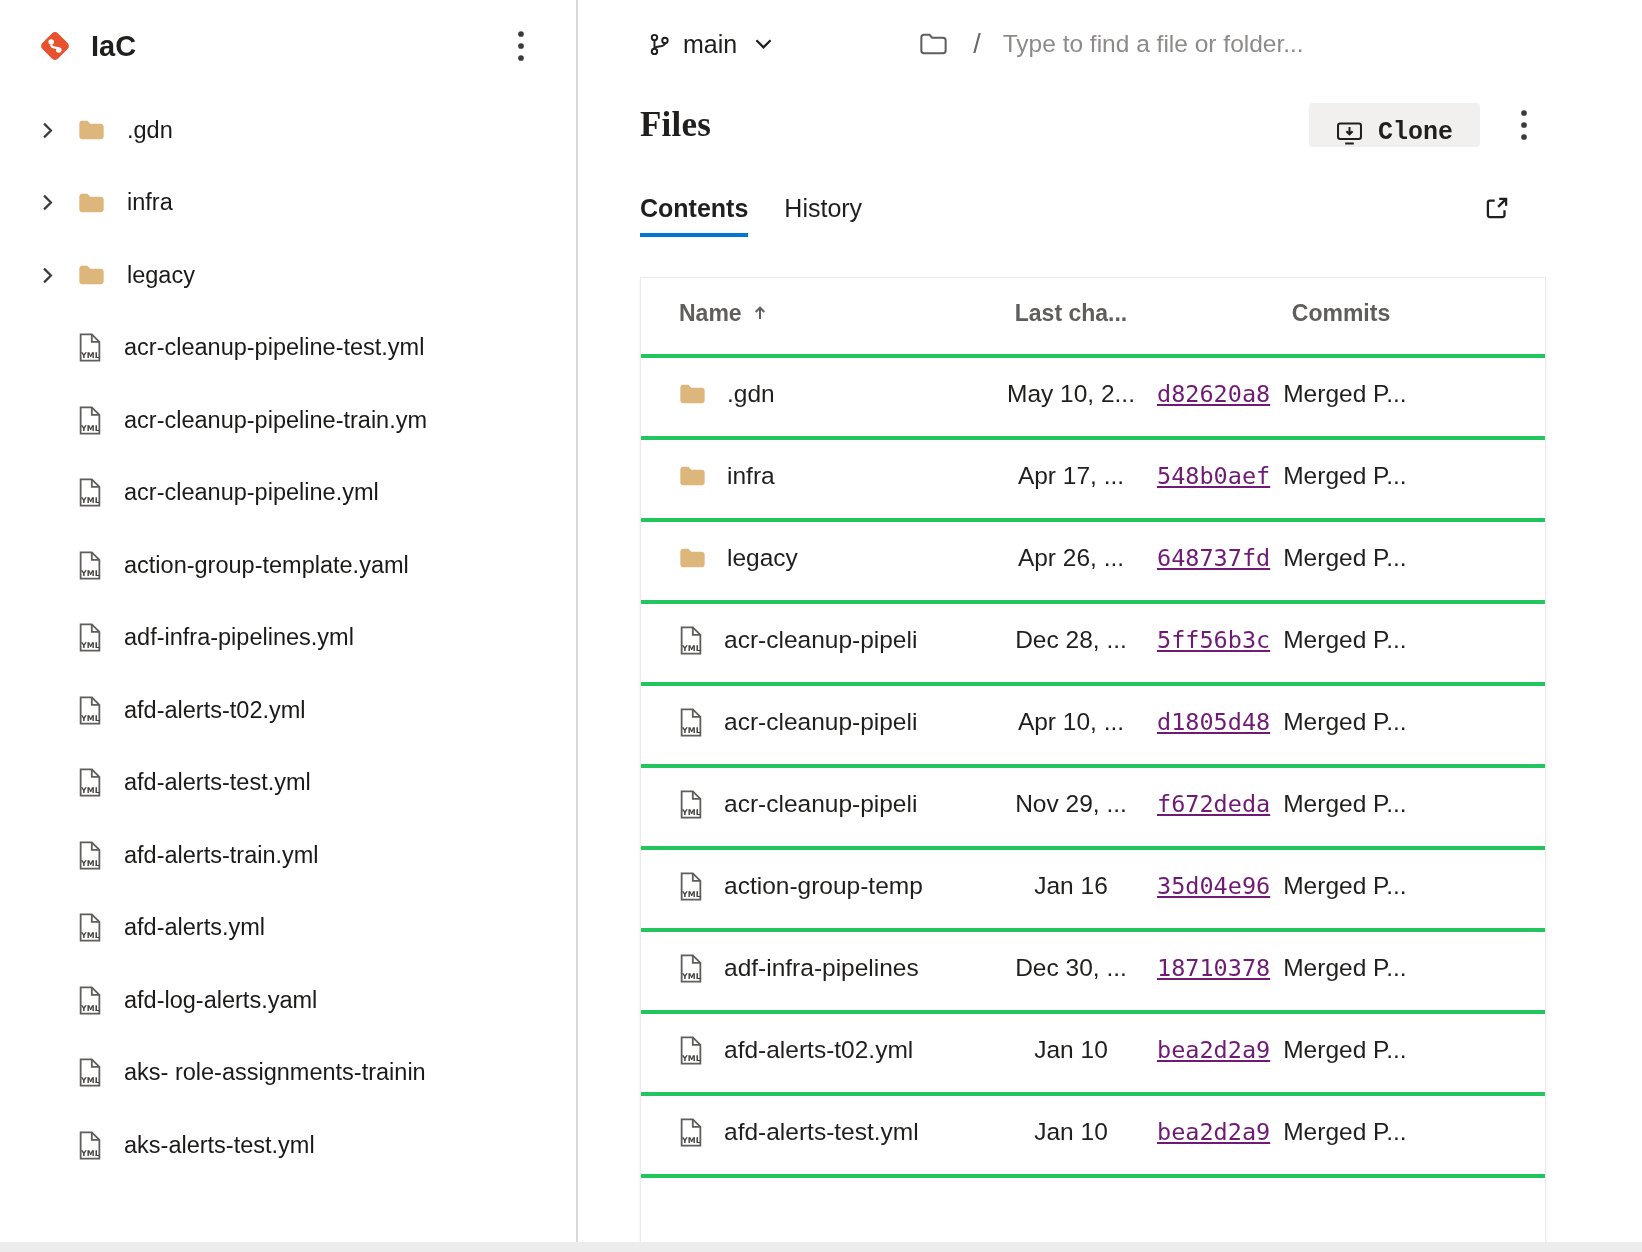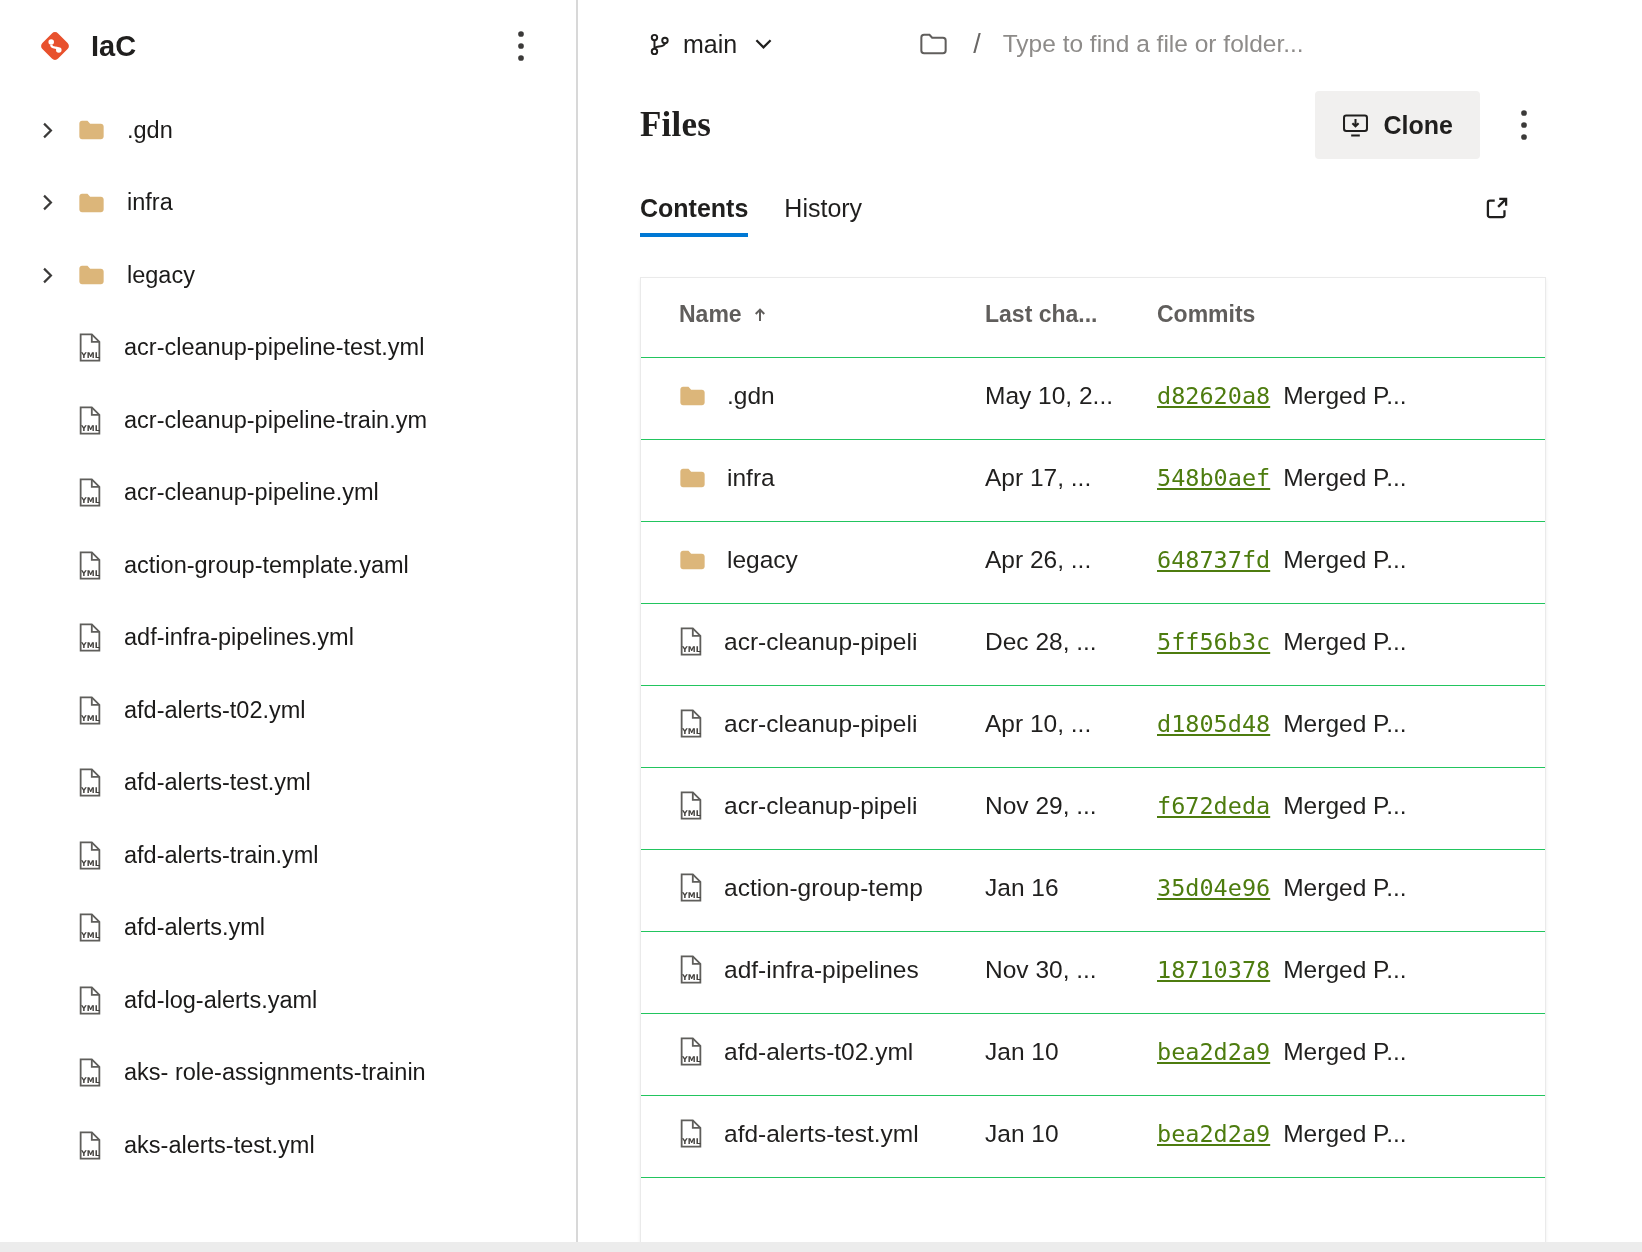--- a/index.html
+++ b/index.html
@@ -28,45 +28,45 @@
   .branch-name { font-size:25px; font-weight:400; margin-left:2px; }
   .branch-select .chevdown { margin-left:8px; display:flex; }
   .path-box { display:flex; align-items:center; margin-left:148px; flex:1; }
   .path-box .slash { margin-left:26px; font-size:27px; color:#696765; }
   .path-input { border:none; outline:none; margin-left:22px; font-size:24.5px; flex:1; min-width:200px;
     font-family:"Liberation Sans","DejaVu Sans",sans-serif; color:#701a75; background:transparent; }
   .path-input::placeholder { color:#8d8b89; }
 
   .page-head { margin-top:8px; height:58px; display:flex; align-items:center; }
   .page-title { font-size:35px; font-weight:700; letter-spacing:.2px;font-family:Liberation Serif, serif; }
-  .clone-btn { margin-left:auto; height:68px; padding:0 27px; background:#f1f0ef; border:none; border-radius:4px;
-    display:flex; align-items:center; gap:15px; font-size:25px; font-weight:700; color:#201f1e; cursor:pointer;
-    font-family:Liberation Sans, sans-serif; }
+  .clone-btn { margin-left:auto; height:44px; padding:0 27px; background:#f1f0ef; border:none; border-radius:4px;
+    display:flex; align-items:flex-end; gap:15px; font-size:25px; font-weight:700; color:#201f1e; cursor:pointer;
+    font-family:Liberation Mono, monospace; }
   .head-kebab { margin-left:22px; width:44px; display:flex; justify-content:center; cursor:pointer; }
 
   .tabs-row { margin-top:40px; display:flex; align-items:flex-end; }
   .tab { font-size:25px; line-height:29px; padding-bottom:10px; margin-right:36px; cursor:pointer; color:#201f1e; border-bottom:4px solid transparent; }
   .tab.active { font-weight:700; border-bottom-color:#0078d4; }
   .expand-btn { margin-left:auto; margin-right:36px; padding-bottom:16px; cursor:pointer; display:flex; }
 
   
   .table-card { margin-top:40px; flex:1; background:#fff; border:1px solid #eaeaea; border-bottom:none;
     box-shadow:0 1.6px 3.6px rgba(0,0,0,.07); overflow:hidden; }
   .t-row { display:grid; grid-template-columns:306px 172px 1fr; align-items:center; height:82px;
-    padding:0 20px 6px 38px; border-bottom:1px solid #22c55e; }
+    padding:0 20px 6px 38px; border-bottom:4px solid #22c55e;text-align:center; }
   .t-head { height:80px; color:#605e5c; font-size:23px; font-weight:700; }
   .t-head .name-cell { gap:10px; }
   .cell { overflow:hidden; white-space:nowrap; }
   .name-cell { display:flex; align-items:center; }
   .t-row.item { cursor:pointer; }
   .t-row .icon { display:flex; flex:0 0 auto; }
   .t-row .row-name { margin-left:21px; font-size:24.5px; overflow:hidden; white-space:nowrap; }
   .date-cell { font-size:24.5px; }
   .commits-cell { display:flex; align-items:center; gap:13px; overflow:hidden; white-space:nowrap; }
-  .hash { font-family:"DejaVu Sans Mono","Liberation Mono",monospace; font-size:23.5px; color:#4d7c0f;
+  .hash { font-family:"DejaVu Sans Mono","Liberation Mono",monospace; font-size:23.5px; color:#701a75;
     text-decoration:underline; cursor:pointer; }
   .msg { font-size:24.5px; color:#201f1e; }
 
   .hscrollbar { position:absolute; left:0; right:0; bottom:0; height:10px; background:#ececec; z-index:5; }
   svg { display:block; }
 </style>
 </head>
 <body>
 
 <div class="app">
@@ -479,21 +479,21 @@
 
       <span class="icon yml-icon">
         <svg viewBox="0 0 20 24" width="24" height="29">
           <path d="M2.2 1h9.3l6.3 6.3V23H2.2z" fill="#ffffff" stroke="#5f5e5b" stroke-width="1.5"></path>
           <path d="M11.5 1v6.3h6.3" fill="none" stroke="#5f5e5b" stroke-width="1.5"></path>
           <text x="2.6" y="20.6" font-size="6.6" font-weight="700" fill="#44423f" font-family="DejaVu Sans, sans-serif">YML</text>
         </svg>
       </span>
       <span class="row-name">adf-infra-pipelines</span>
     </div>
-    <div class="cell date-cell">Nov 30, ...</div>
+    <div class="cell date-cell">Dec 30, ...</div>
     <div class="cell commits-cell">
       <a class="hash">18710378</a>
       <span class="msg">Merged P...</span>
     </div>
   </div>
 
   <div class="t-row item type-yml">
     <div class="cell name-cell">
 
       <span class="icon yml-icon">

